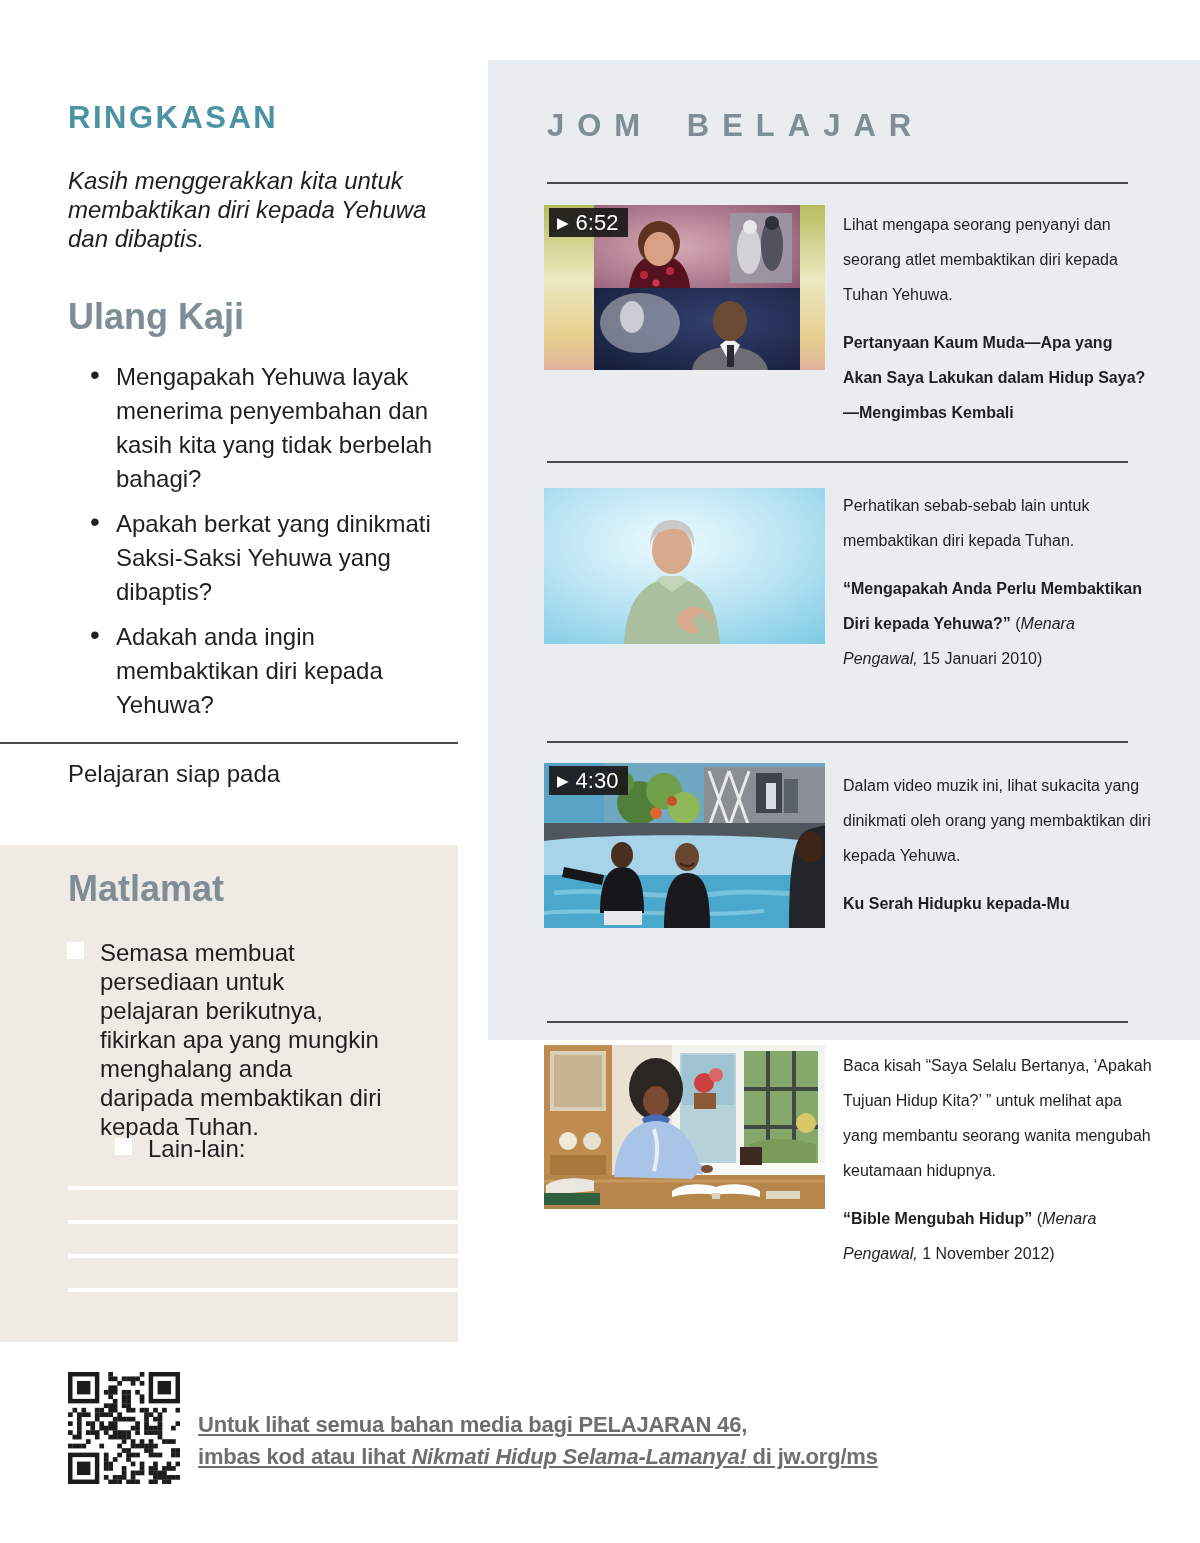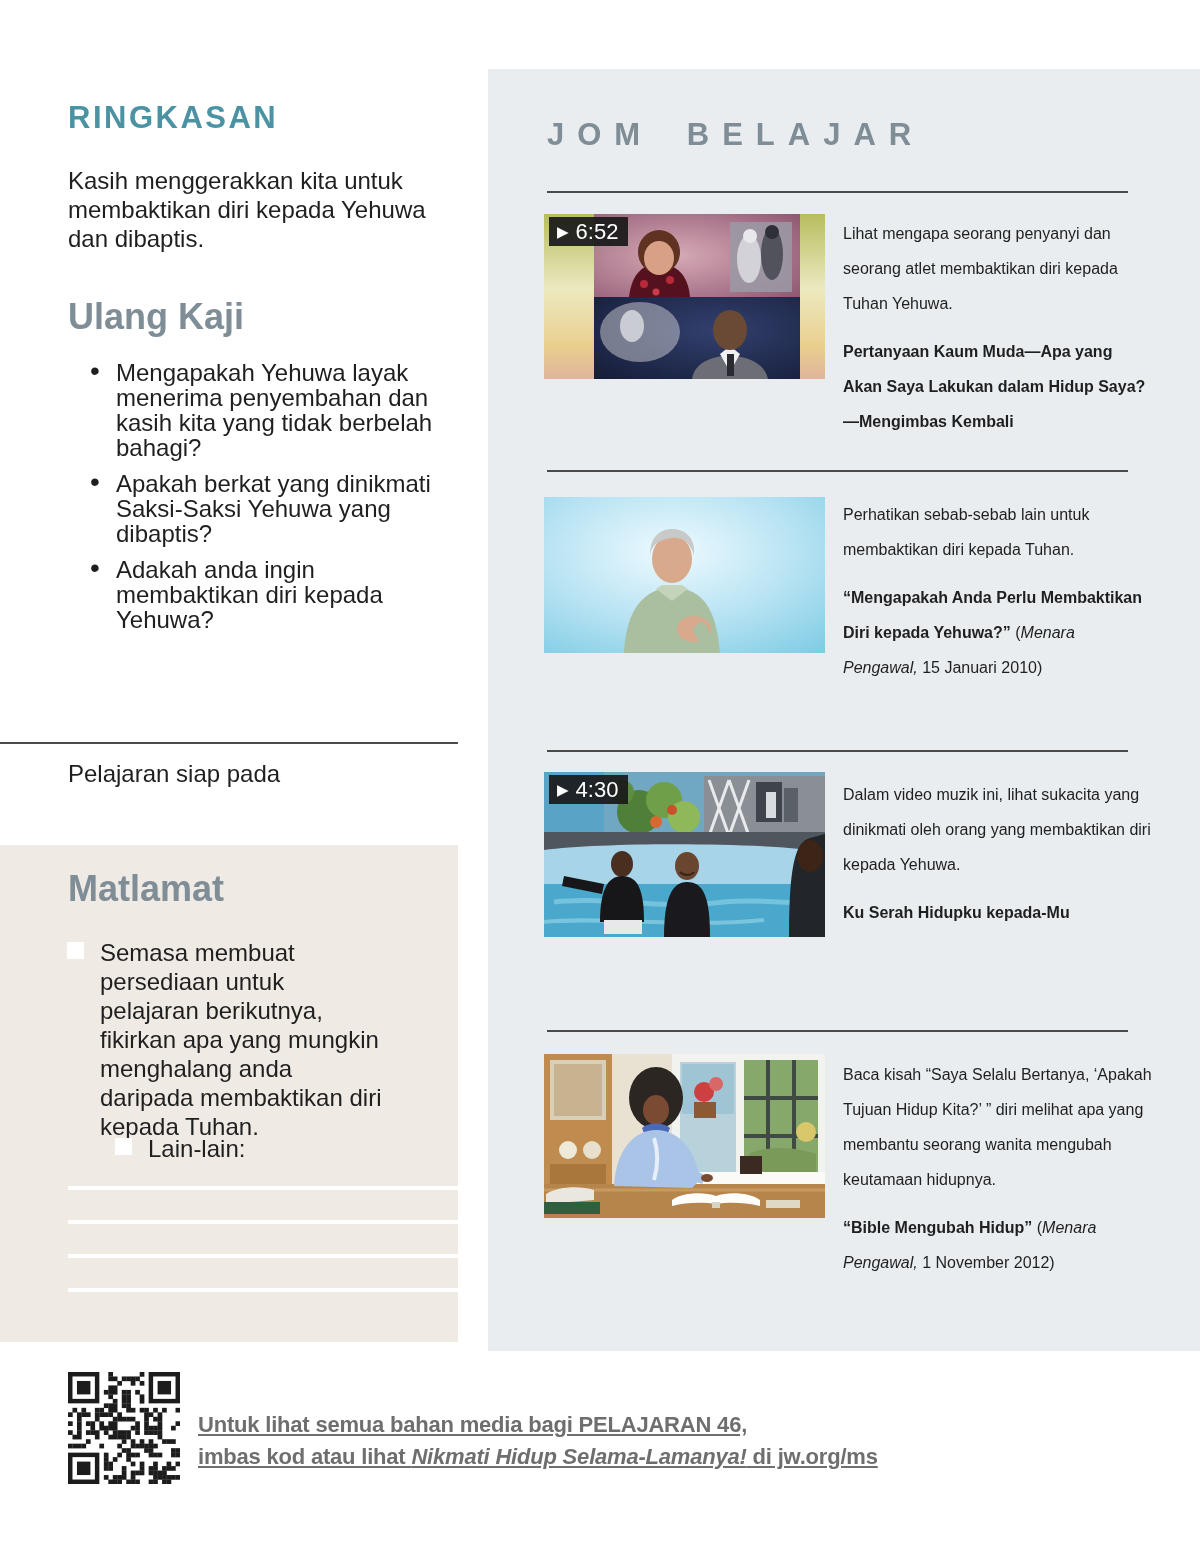--- a/index.html
+++ b/index.html
@@ -4,39 +4,39 @@
 <style>
   html,body{margin:0;padding:0;}
   body{
     width:1200px;height:1543px;position:relative;background:#ffffff;
     font-family:"Liberation Sans", sans-serif;color:#1f1f1f;overflow:hidden;
   }
   .abs{position:absolute;}
 
   
   .summary-title{left:68px;top:100px;font-size:31px;font-weight:bold;letter-spacing:2.5px;color:#4B93A3;}
-  .summary-text{left:68px;top:166px;width:380px;font-size:24px;line-height:29px;}
+  .summary-text{left:68px;top:166px;width:380px;font-size:24px;line-height:29px;font-style:italic;}
   .review-title{left:68px;top:296px;font-size:36px;font-weight:bold;color:#7E8D96;}
   .review-list{left:88px;top:360px;width:362px;list-style:none;margin:0;padding:0;}
-  .review-list li{position:relative;padding-left:28px;font-size:24px;line-height:25px;margin-bottom:11px;}
+  .review-list li{position:relative;padding-left:28px;font-size:24px;line-height:34px;margin-bottom:11px;}
   .review-list li::before{content:"•";position:absolute;left:2px;top:-2px;font-size:28px;color:#1f1f1f;}
   .divider-left{left:0;top:742px;width:458px;height:2px;background:#4a4a4a;}
   .completed-label{left:68px;top:760px;font-size:24px;}
 
   .goals-box{left:0;top:845px;width:458px;height:497px;background:#F0EAE5;}
   .goals-title{left:68px;top:868px;font-size:36px;font-weight:bold;color:#7E8D96;}
   .goal-item{font-size:24px;line-height:29px;}
   .goal-item .checkbox{position:absolute;left:0;top:4px;width:17px;height:17px;background:#ffffff;}
   .goal-item .goal-text{display:block;padding-left:33px;}
   .goal-1{left:67px;top:938px;width:320px;}
   .goal-2{left:67px;top:1134px;width:320px;margin-left:48px;}
   .write-line{left:68px;width:390px;height:4px;background:#ffffff;}
 
   
-  .study-panel{left:488px;top:60px;width:712px;height:1282px;background:#E9EDF0;margin-top:9px;}
+  .study-panel{left:488px;top:60px;width:712px;height:980px;background:#E9EDF0;}
   .study-title{position:absolute;left:59px;top:48px;font-size:31px;font-weight:bold;letter-spacing:13px;word-spacing:12px;color:#7E8D96;white-space:nowrap;}
   .rule{position:absolute;left:59px;width:581px;height:2px;background:#4a4a4a;}
   .rule-1{top:122px;} .rule-2{top:401px;} .rule-3{top:681px;} .rule-4{top:961px;}
   .media{position:absolute;left:56px;width:281px;overflow:hidden;}
   .media svg{display:block;}
   .media-1{top:145px;height:165px;}
   .media-2{top:428px;height:156px;}
   .media-3{top:703px;height:165px;}
   .media-4{top:985px;height:164px;}
   .badge{position:absolute;left:5px;top:3px;height:29px;background:rgba(25,25,25,0.92);color:#ffffff;
@@ -246,21 +246,21 @@
       <ellipse cx="163" cy="124" rx="6" ry="4" fill="#7a4a32"></ellipse>
       <path d="M110,84 C114,96 114,112 110,126" stroke="#e8eef8" stroke-width="4" fill="none"></path>
       <path d="M128,146 C140,138 160,138 172,142 C184,138 204,138 216,146 L216,152 C200,148 184,148 172,150 C160,148 142,148 128,152 Z" fill="#fdfdfb"></path>
       <rect x="168" y="148" width="8" height="6" fill="#d8d4c8"></rect>
       <path d="M2,140 C16,132 36,132 50,136 L50,146 L2,150 Z" fill="#e9e7df"></path>
       <rect x="0" y="148" width="56" height="12" fill="#2f5f3f"></rect>
       <rect x="222" y="146" width="34" height="8" fill="#ded8c4"></rect>
     </svg>
   </div>
   <div class="itemtext text-4">
-    <p class="desc">Baca kisah “Saya Selalu Ber­tanya, ‘Apakah Tujuan Hidup Kita?’ ” diri melihat apa yang membantu seorang wanita me­ngubah keutamaan hidupnya.</p>
+    <p class="desc">Baca kisah “Saya Selalu Ber­tanya, ‘Apakah Tujuan Hidup Kita?’ ” untuk melihat apa yang membantu seorang wanita me­ngubah keutamaan hidupnya.</p>
     <p class="cite">
       <span class="b">“Bible Mengubah Hidup”</span><span> (</span><span class="i">Menara Pengawal,</span><span> 1 November 2012)</span>
     </p>
   </div>
 </div>
 
 <svg id="qr-svg" class="abs qr" viewBox="0 0 25 25">
     <rect x="9" y="0" width="1.05" height="1.05" fill="#1c1c1c"></rect>
     <rect x="16" y="0" width="1.05" height="1.05" fill="#1c1c1c"></rect>
     <rect x="9" y="1" width="1.05" height="1.05" fill="#1c1c1c"></rect>

